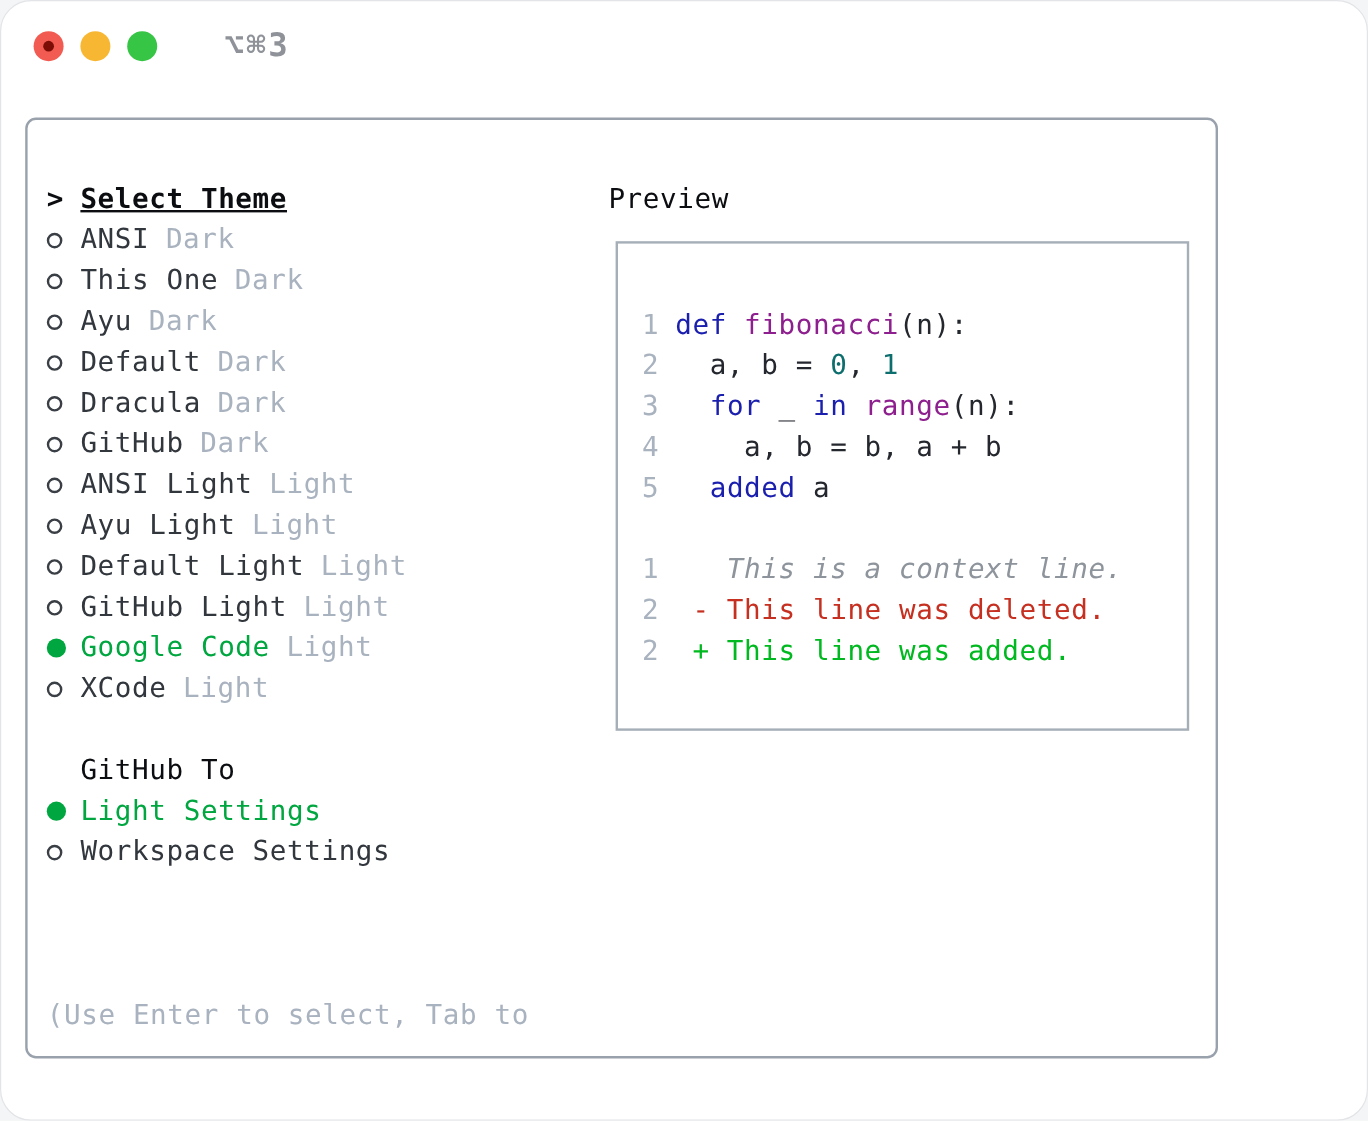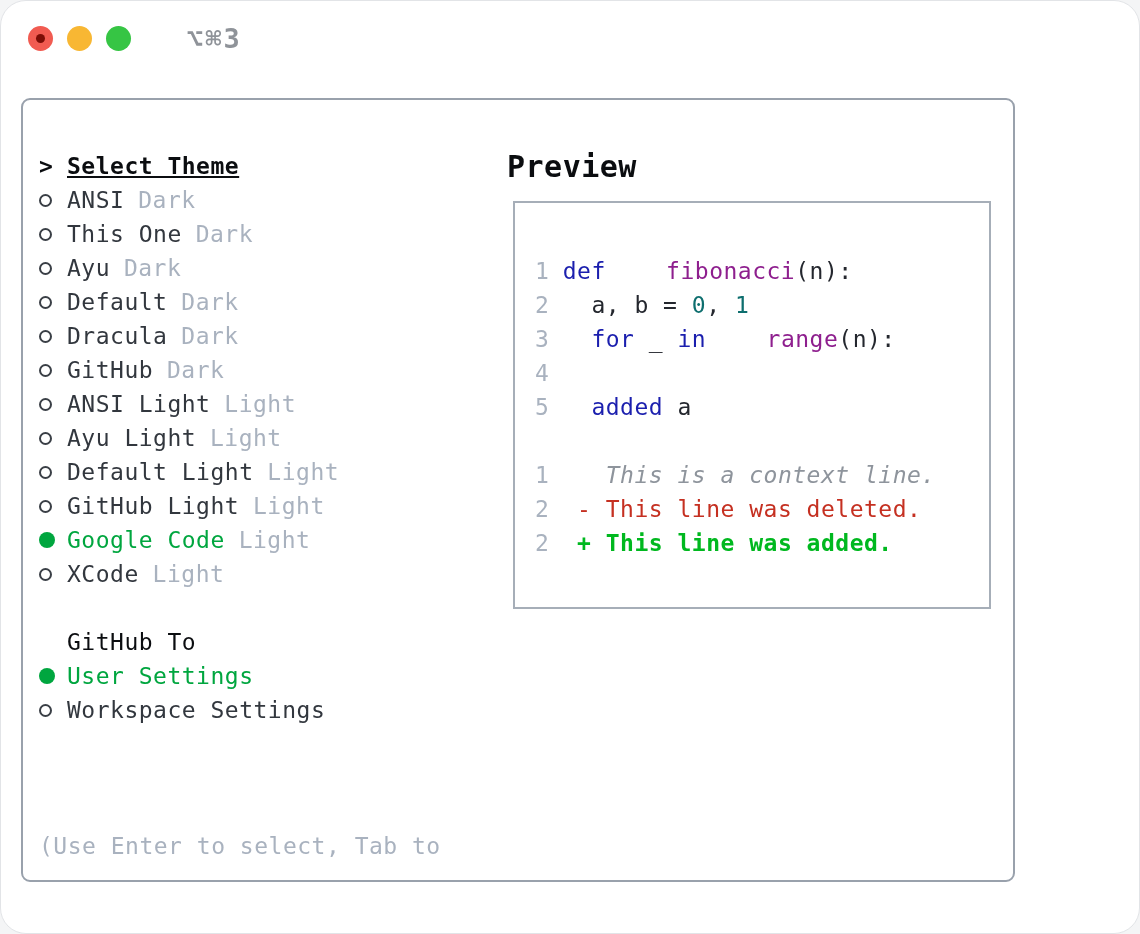--- a/index.html
+++ b/index.html
@@ -92,21 +92,21 @@
     margin-top: 34px;
     font-size: 23px; letter-spacing: 0.5px;
     line-height: 34px;
     color: var(--help-text);
     white-space: pre;
   }
   
   .preview-title-row {
     height: 34px; display: flex; align-items: center;
     padding-left: 16px;
-    font-size: 30px; font-weight: 700;
+    font-size: 23px; font-weight: 400;
     letter-spacing: 0.5px;
     color: var(--header-text);
   }
   .preview-box {
     margin-left: 22px; margin-top: 18px;
     width: 478px; height: 408px;
     border: 2px solid var(--preview-border);
     background: #fff;
     padding: 51px 0 0 20px;
     overflow: hidden;
@@ -119,26 +119,26 @@
     display: flex; align-items: center;
   }
   .ln {
     display: inline-block;
     width: 1ch; margin-right: 1ch;
     text-align: right;
     color: var(--line-number);
     flex: 0 0 auto;
   }
   .tok-keyword  { color: var(--keyword); }
-  .tok-function { color: var(--function); margin-left: 46px; }
+  .tok-function { color: var(--function); }
   .tok-literal  { color: var(--literal); }
   .tok-plain    { color: var(--code-plain); }
   .diff-context { color: var(--diff-context); font-style: italic; }
   .diff-deleted { color: var(--diff-deleted); }
-  .diff-added   { color: var(--diff-added); font-weight: bold; }
+  .diff-added   { color: var(--diff-added); }
 </style>
 </head>
 <body>
 
 <div class="window">
 
   <div class="titlebar">
     <span class="light red">
         <span class="dot"></span>
       </span>
@@ -169,38 +169,38 @@
           <div class="row"><span class="marker"><span class="radio"></span></span><span class="tname">XCode</span><span class="tag">Light</span></div>
         </div>
 
       <div class="row blank"></div>
 
       <div class="row">
         <span class="marker"></span><span class="section-header">GitHub To</span>
       </div>
 
       <div id="apply-list">
-          <div class="row"><span class="marker"><span class="radio sel"></span></span><span class="tname sel">User Settings</span></div>
+          <div class="row"><span class="marker"><span class="radio sel"></span></span><span class="tname sel">Light Settings</span></div>
           <div class="row"><span class="marker"><span class="radio"></span></span><span class="tname">Workspace Settings</span></div>
         </div>
 
       <div class="help">
         <div>(Use Enter to select, Tab to</div>
         <div>change focus)</div>
       </div>
     </div>
 
     <div class="right-col">
       <div class="preview-title-row">Preview</div>
       <div class="preview-box">
         <div id="preview-lines">
             <div class="pline"><span class="ln">1</span><span class="tok-keyword">def</span><span class="tok-plain"> </span><span class="tok-function">fibonacci</span><span class="tok-plain">(n):</span></div>
             <div class="pline"><span class="ln">2</span><span class="tok-plain">  a, b = </span><span class="tok-literal">0</span><span class="tok-plain">, </span><span class="tok-literal">1</span></div>
             <div class="pline"><span class="ln">3</span><span class="tok-plain">  </span><span class="tok-keyword">for</span><span class="tok-plain"> _ </span><span class="tok-keyword">in</span><span class="tok-plain"> </span><span class="tok-function">range</span><span class="tok-plain">(n):</span></div>
-            <div class="pline"><span class="ln">4</span></div>
+            <div class="pline"><span class="ln">4</span><span class="tok-plain">    a, b = b, a + b</span></div>
             <div class="pline"><span class="ln">5</span><span class="tok-plain">  </span><span class="tok-keyword">added</span><span class="tok-plain"> a</span></div>
             <div class="pline"></div>
             <div class="pline"><span class="ln">1</span><span class="diff-context">   This is a context line.</span></div>
             <div class="pline"><span class="ln">2</span><span class="diff-deleted"> - This line was deleted.</span></div>
             <div class="pline"><span class="ln">2</span><span class="diff-added"> + This line was added.</span></div>
           </div>
       </div>
     </div>
 
   </div>

